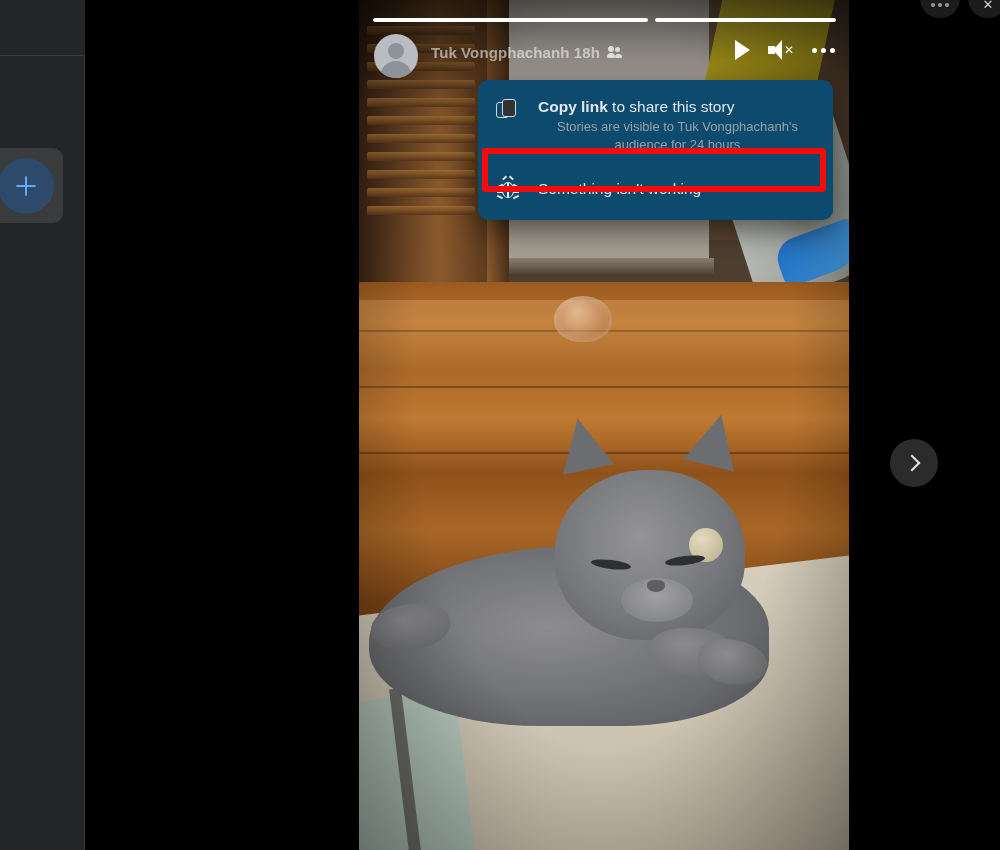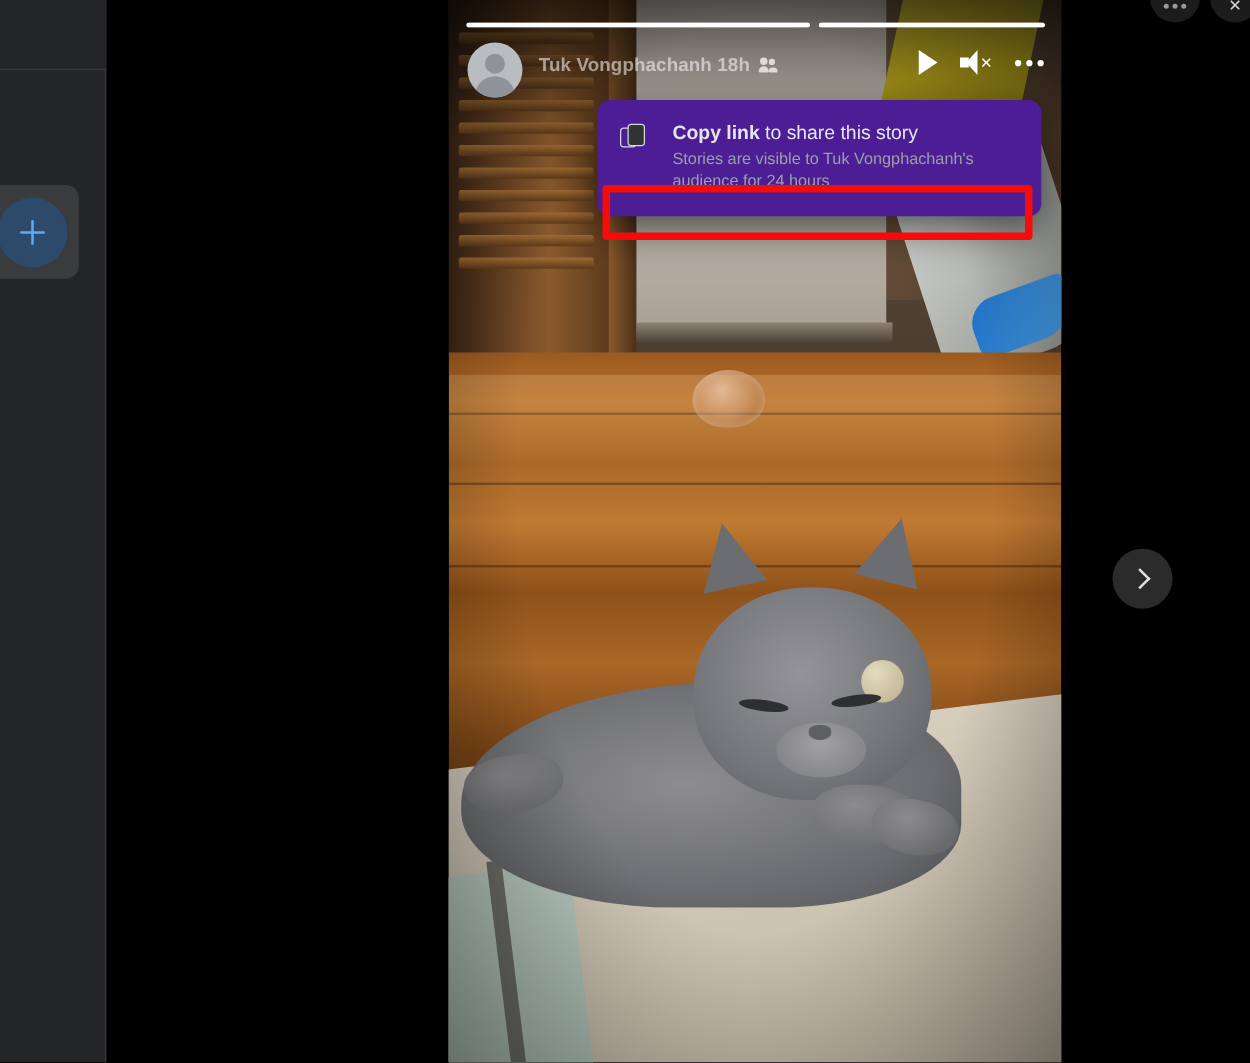--- a/index.html
+++ b/index.html
@@ -245,38 +245,38 @@
   .mute-icon .x-mark {
     position:absolute; left:16px; top:4px; font-size:12px; color:#fff;
     font-family:"Liberation Sans", sans-serif; line-height:12px;
   }
   .dots-icon { display:flex; gap:4px; align-items:center; }
   .dots-icon span { width:5px; height:5px; border-radius:50%; background:#fff; display:block; }
 
   
   .ctx-menu {
     position:absolute; left:478px; top:80px; width:355px;
-    background:#4c1d95; border-radius:10px;
+    background:#0c4a6e; border-radius:10px;
     box-shadow:0 10px 34px rgba(0,0,0,.62);
     padding:6px 0 8px; z-index:60;
   }
   .ctx-item {
     display:flex; align-items:flex-start; gap:18px;
     padding:11px 16px 11px 18px;
   }
   .ctx-item.delete { padding-top:12px; padding-bottom:12px; align-items:center; }
   .ctx-item.bug { align-items:center; padding-top:11px; padding-bottom:11px; }
   .ctx-icon { flex:0 0 24px; height:24px; position:relative; margin-top:1px; }
   .ctx-text { flex:1; }
   .ctx-title {
     font-size:15.5px; color:#e4e6eb; line-height:20px; font-weight:400;
   }
   .ctx-title .strong { font-weight:700; color:#e4e6eb; }
   .ctx-sub {
-    font-size:13px; color:#9aa0a6; line-height:18px; margin-top:1px;
+    font-size:13px; color:#9aa0a6; line-height:18px; margin-top:1px;text-align:center;
   }
 
   
   .icon-copy i {
     position:absolute; border:1.8px solid #d4d7db; border-radius:3px; display:block;
   }
   .icon-copy .p-back  { left:0px;  top:4px; width:13px; height:16px; }
   .icon-copy .p-front { left:6px;  top:1px; width:14px; height:18px; background:#303234; }
 
   
@@ -446,20 +446,35 @@
         <i class="p-back"></i>
           <i class="p-front"></i>
       </span>
       <span class="ctx-text">
         <span class="ctx-title"><span class="strong">Copy link</span><span> to share this story</span></span>
         <span class="ctx-sub" style="display:block">Stories are visible to Tuk Vongphachanh's audience for 24 hours</span>
       </span>
     </div>
 
 
+    <div class="ctx-item bug">
+      <span class="ctx-icon icon-bug">
+        <i class="shell"></i>
+          <i class="mid"></i>
+        <i class="lg1"></i>
+          <i class="lg2"></i>
+          <i class="lg3"></i>
+        <i class="rg1"></i>
+          <i class="rg2"></i>
+          <i class="rg3"></i>
+        <i class="an1"></i>
+          <i class="an2"></i>
+      </span>
+      <span class="ctx-title">Something isn't working</span>
+    </div>
   </div>
 
   <div class="red-box"></div>
 
   <div class="next-btn">
     <span class="chev"></span>
   </div>
 
   <div class="tr-btn one">
     <span class="tr-dots">

